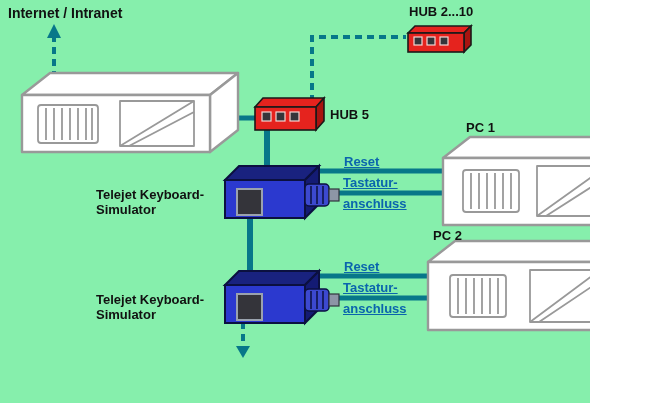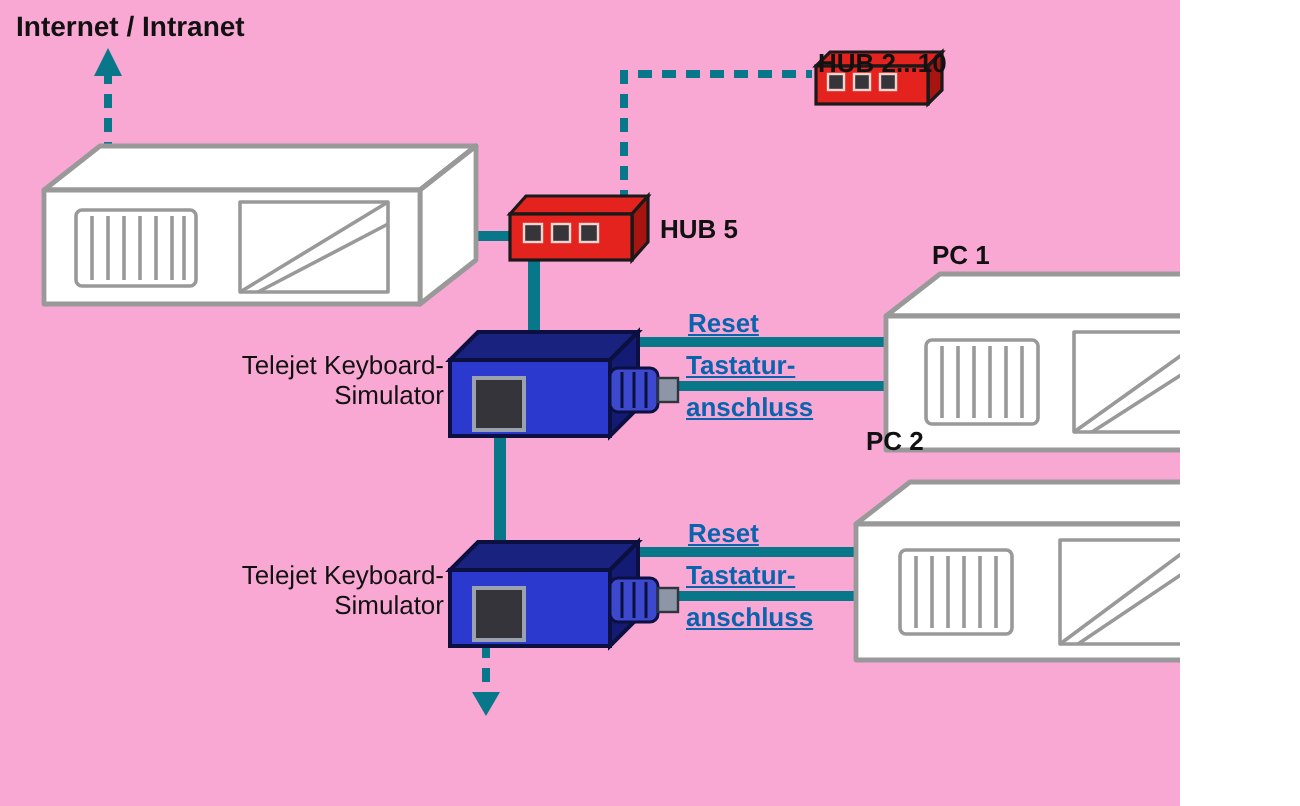--- a/index.html
+++ b/index.html
@@ -1,19 +1,19 @@
 <!DOCTYPE html>
 <html style="--line_teal: #077789; --label_blue: #0a64ad; --hub_red: #e5231e; --hub_red_dark: #a81410; --sim_blue: #2b39cf; --sim_blue_dark: #19227f; --sketch_gray: #999999; --text_black: #111111;"><head>
 <meta charset="utf-8">
 <style>
   html,body{margin:0;padding:0;background:#ffffff;}
   #canvas{
     position:relative;
     width:590px;height:403px;
-    background:#f9a8d4;
+    background:#86efac;
     overflow:hidden;
     font-family:"Liberation Sans", sans-serif;
   }
   #diagram-svg{position:absolute;left:0;top:0;}
 
   .line{stroke:var(--line_teal);stroke-width:5;fill:none;}
   .line-thick{stroke-width:6;}
   .dashed{stroke:var(--line_teal);stroke-width:4;fill:none;stroke-dasharray:7 5;}
   .arrowhead{fill:var(--line_teal);stroke:none;}
 
@@ -33,23 +33,24 @@
   .plug-tip{fill:#8d96a6;stroke:#30343c;stroke-width:1.2;}
 
   .lbl{
     position:absolute;
     font-weight:bold;font-size:13px;line-height:15px;
     color:var(--text_black);white-space:nowrap;
   }
   .lbl-big{font-size:14px;line-height:16px;}
   .lbl-blue{color:var(--label_blue);text-decoration:underline;}
   .lbl-block{
-    position:absolute;width:126px;text-align:right;
-    font-weight:normal;font-size:13px;line-height:15px;
+    position:absolute;width:126px;text-align:left;
+    font-weight:bold;font-size:13px;line-height:15px;
     color:var(--text_black);
+    margin-top:12px;
   }
   .lbl-block.bottom{width:140px;}
 </style>
 </head>
 <body>
 
 <div id="canvas">
 
   <svg id="diagram-svg" width="650" height="403" viewBox="0 0 650 403">
 
@@ -145,27 +146,27 @@
         <rect class="plug" x="305" y="184" width="24" height="22" rx="4"></rect>
         <path class="plug-ridge" d="M311,186 V204 M317,186 V204 M323,186 V204"></path>
         <rect class="plug-tip" x="329" y="189" width="10" height="12"></rect>
       </g>
     </g>
   </svg>
 
   <div class="lbl lbl-big" style="left:8px;top:5px">Internet / Intranet</div>
 
 
-  <div class="lbl" style="left:409px;top:24px">HUB 2...10</div>
+  <div class="lbl" style="left:409px;top:4px">HUB 2...10</div>
 
   <div class="lbl" style="left:330px;top:107px">HUB 5</div>
 
   <div class="lbl" style="left:466px;top:120px">PC 1</div>
 
-  <div class="lbl" style="left:433px;top:213px">PC 2</div>
+  <div class="lbl" style="left:433px;top:228px">PC 2</div>
 
   <div class="lbl-block" style="left:96px;top:175px">
     <div>Telejet Keyboard-</div>
     <div>Simulator</div>
   </div>
 
   <div class="lbl-block" style="left:96px;top:280px">
     <div>Telejet Keyboard-</div>
     <div>Simulator</div>
   </div>

